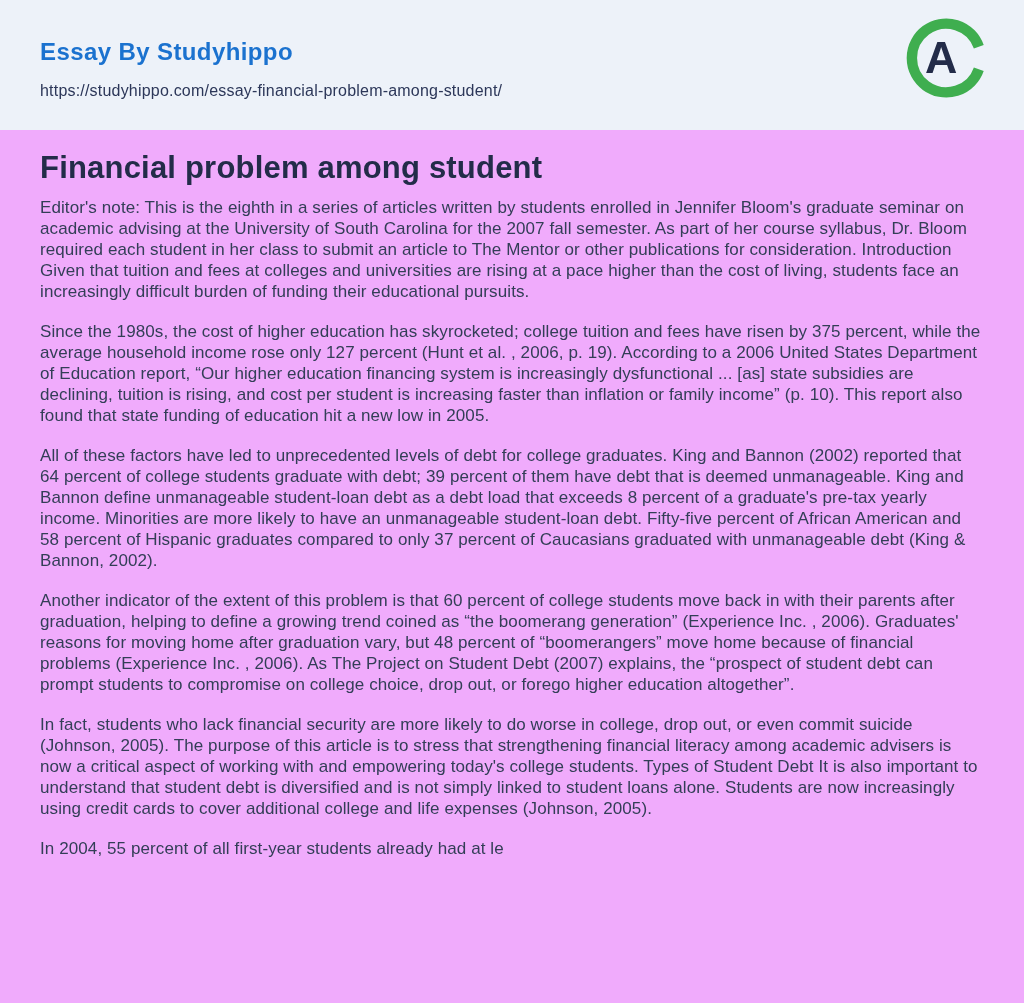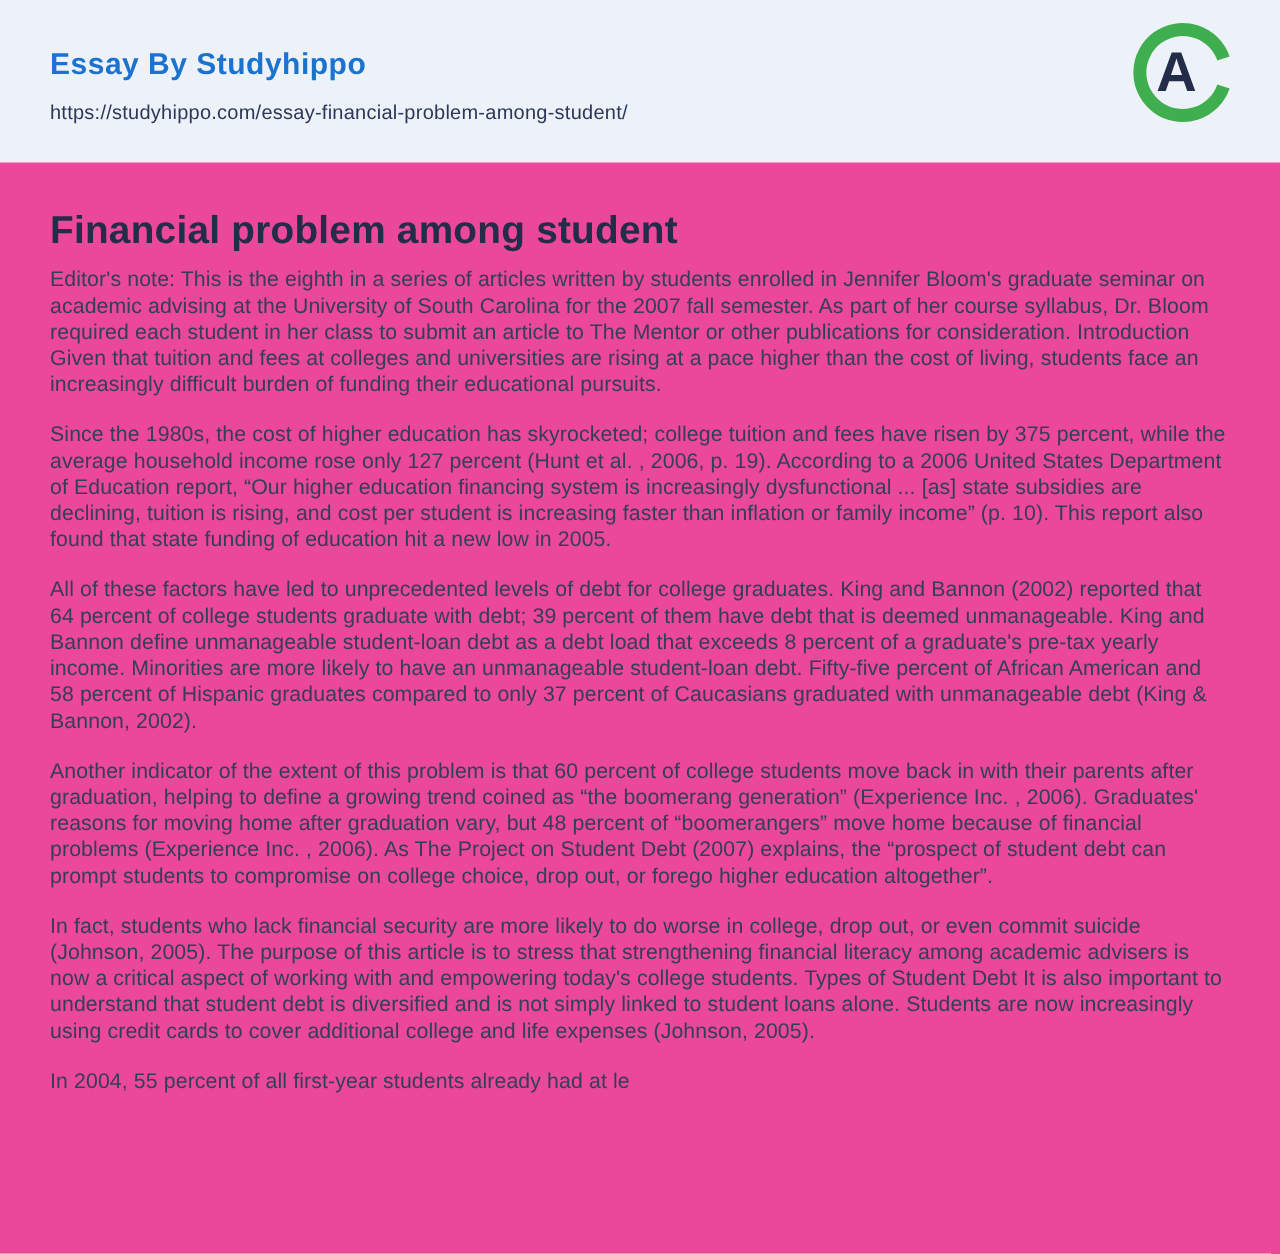--- a/index.html
+++ b/index.html
@@ -6,32 +6,32 @@
     --header-bg:#edf2f9;
     --accent-blue:#1b72cf;
     --navy:#2c3759;
     --title-navy:#232c49;
     --body-text:#333e57;
     --logo-green:#3fae4f;
   }
   *{margin:0;padding:0;box-sizing:border-box;}
   html,body{background:#ffffff;}
   body{font-family:"Liberation Sans","DejaVu Sans",sans-serif;-webkit-font-smoothing:antialiased;}
-  .page{width:1024px;height:1003px;background:#ec4899;overflow:hidden;position:relative;}
+  .page{width:1024px;height:1003px;background:#f0abfc;overflow:hidden;position:relative;}
 
   .header{background:var(--header-bg);height:130px;padding:38px 40px 0;position:relative;}
   .site-title{color:var(--accent-blue);font-size:24px;font-weight:800;letter-spacing:.4px;}
   .essay-url{display:inline-block;color:var(--navy);font-size:16px;margin-top:16px;text-decoration:none;font-weight:400;letter-spacing:.2px;}
   .logo{position:absolute;top:18px;right:38px;width:80px;height:80px;}
   .logo svg{display:block;width:80px;height:80px;}
   .logo path{stroke:var(--logo-green);}
   .logo text{fill:var(--title-navy);font-family:"Liberation Sans","DejaVu Sans",sans-serif;}
 
   .main{padding:20px 40px 0;}
-  .essay-title{color:var(--title-navy);font-size:31px;font-weight:800;line-height:36px;margin:16px 0 11px;letter-spacing:.2px;}
+  .essay-title{color:var(--title-navy);font-size:31px;font-weight:800;line-height:36px;margin:0 0 11px;letter-spacing:.2px;}
   .essay-body p{color:var(--body-text);font-size:17px;line-height:21px;margin:0 0 19px;letter-spacing:.1px;}
 </style>
 </head>
 <body>
 
 <div class="page">
 
   <header class="header">
     <div class="site-title">Essay By Studyhippo</div>
     <a class="essay-url" href="#">https://studyhippo.com/essay-financial-problem-among-student/</a>

